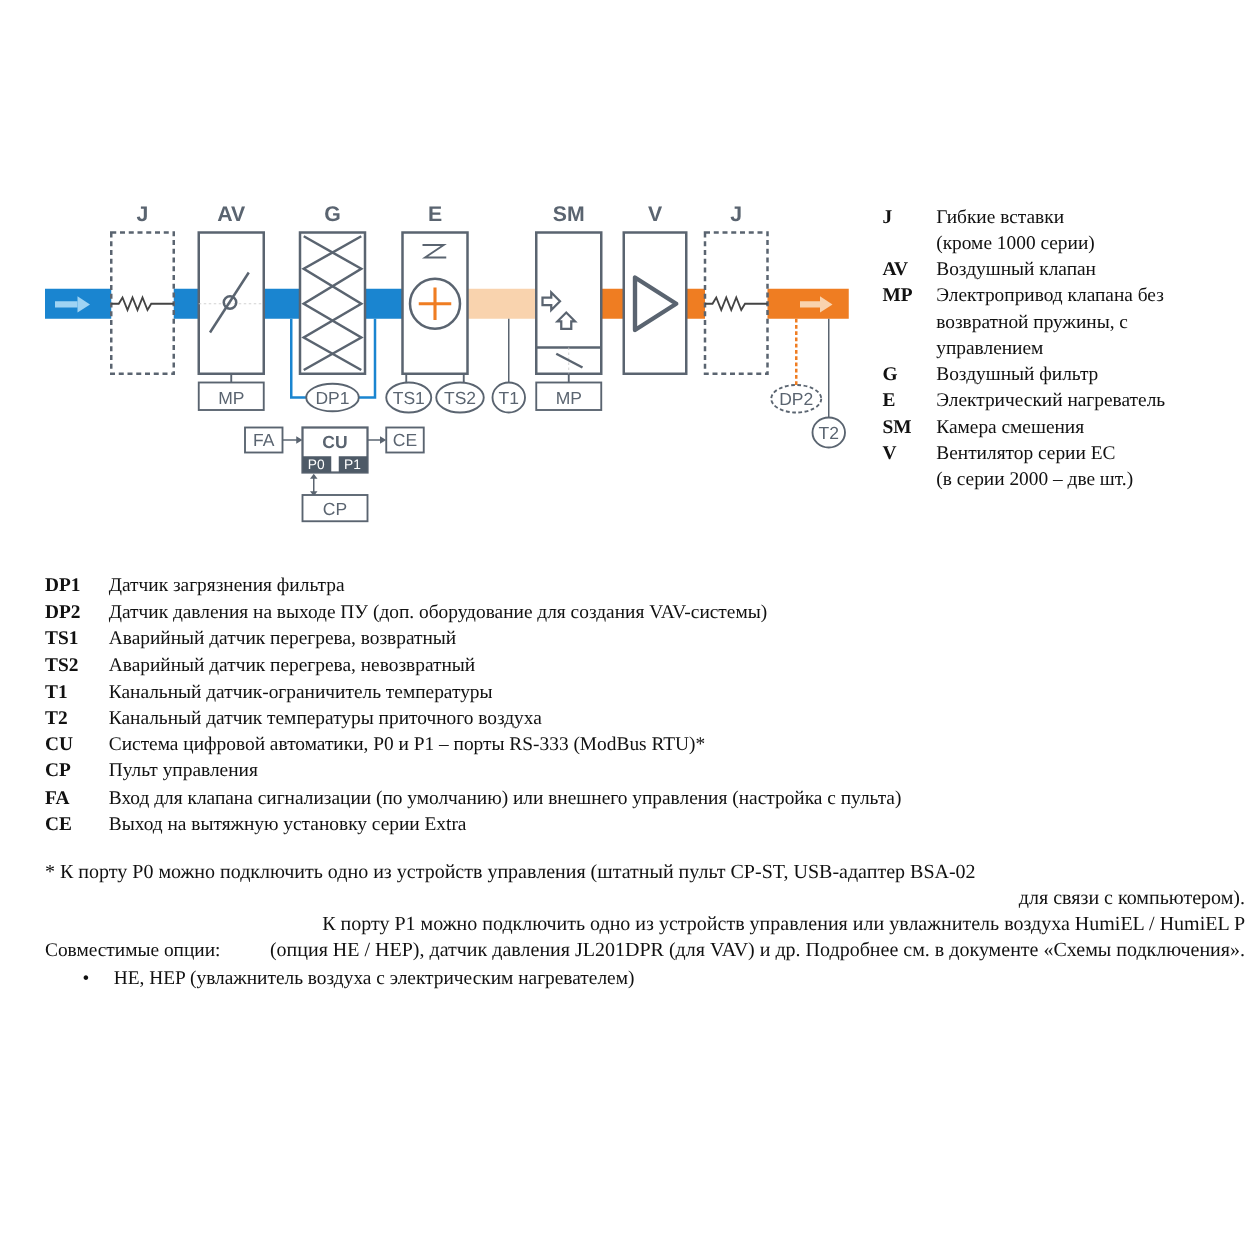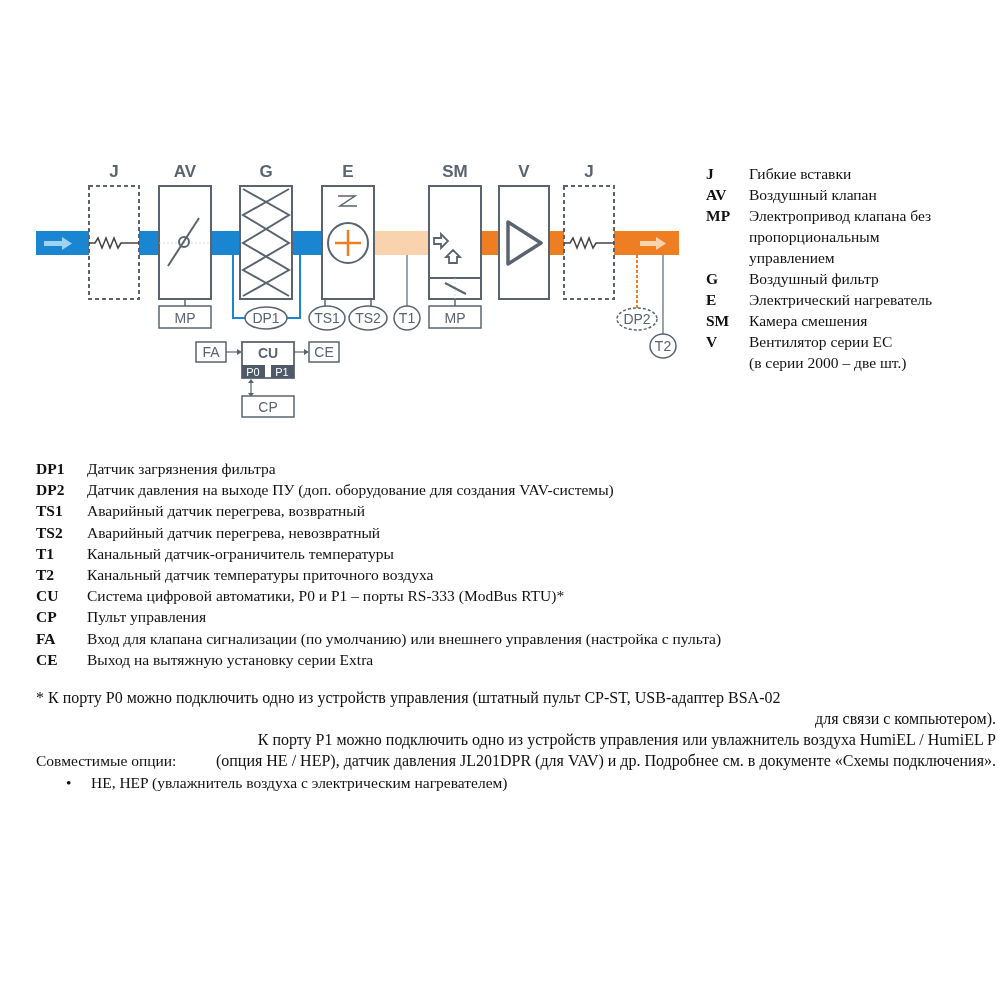--- a/index.html
+++ b/index.html
@@ -157,35 +157,36 @@
   </g>
 </svg>
 
 <div class="legend-right" id="legend-right">
     <div class="row">
       <span class="key">J</span>
       <span class="val">Гибкие вставки</span>
     </div>
     <div class="row">
       <span class="key"></span>
+      <span class="val">(кроме 1000 серии)</span>
     </div>
     <div class="row">
       <span class="key">AV</span>
       <span class="val">Воздушный клапан</span>
     </div>
     <div class="row">
       <span class="key">MP</span>
       <span class="val">Электропривод клапана без</span>
     </div>
     <div class="row">
       <span class="key"></span>
-    </div>
-    <div class="row">
-      <span class="key"></span>
-      <span class="val">пропорциональным</span>
+      <span class="val">возвратной пружины, с</span>
+    </div>
+    <div class="row">
+      <span class="key"></span>
     </div>
     <div class="row">
       <span class="key"></span>
       <span class="val">управлением</span>
     </div>
     <div class="row">
       <span class="key">G</span>
       <span class="val">Воздушный фильтр</span>
     </div>
     <div class="row">

